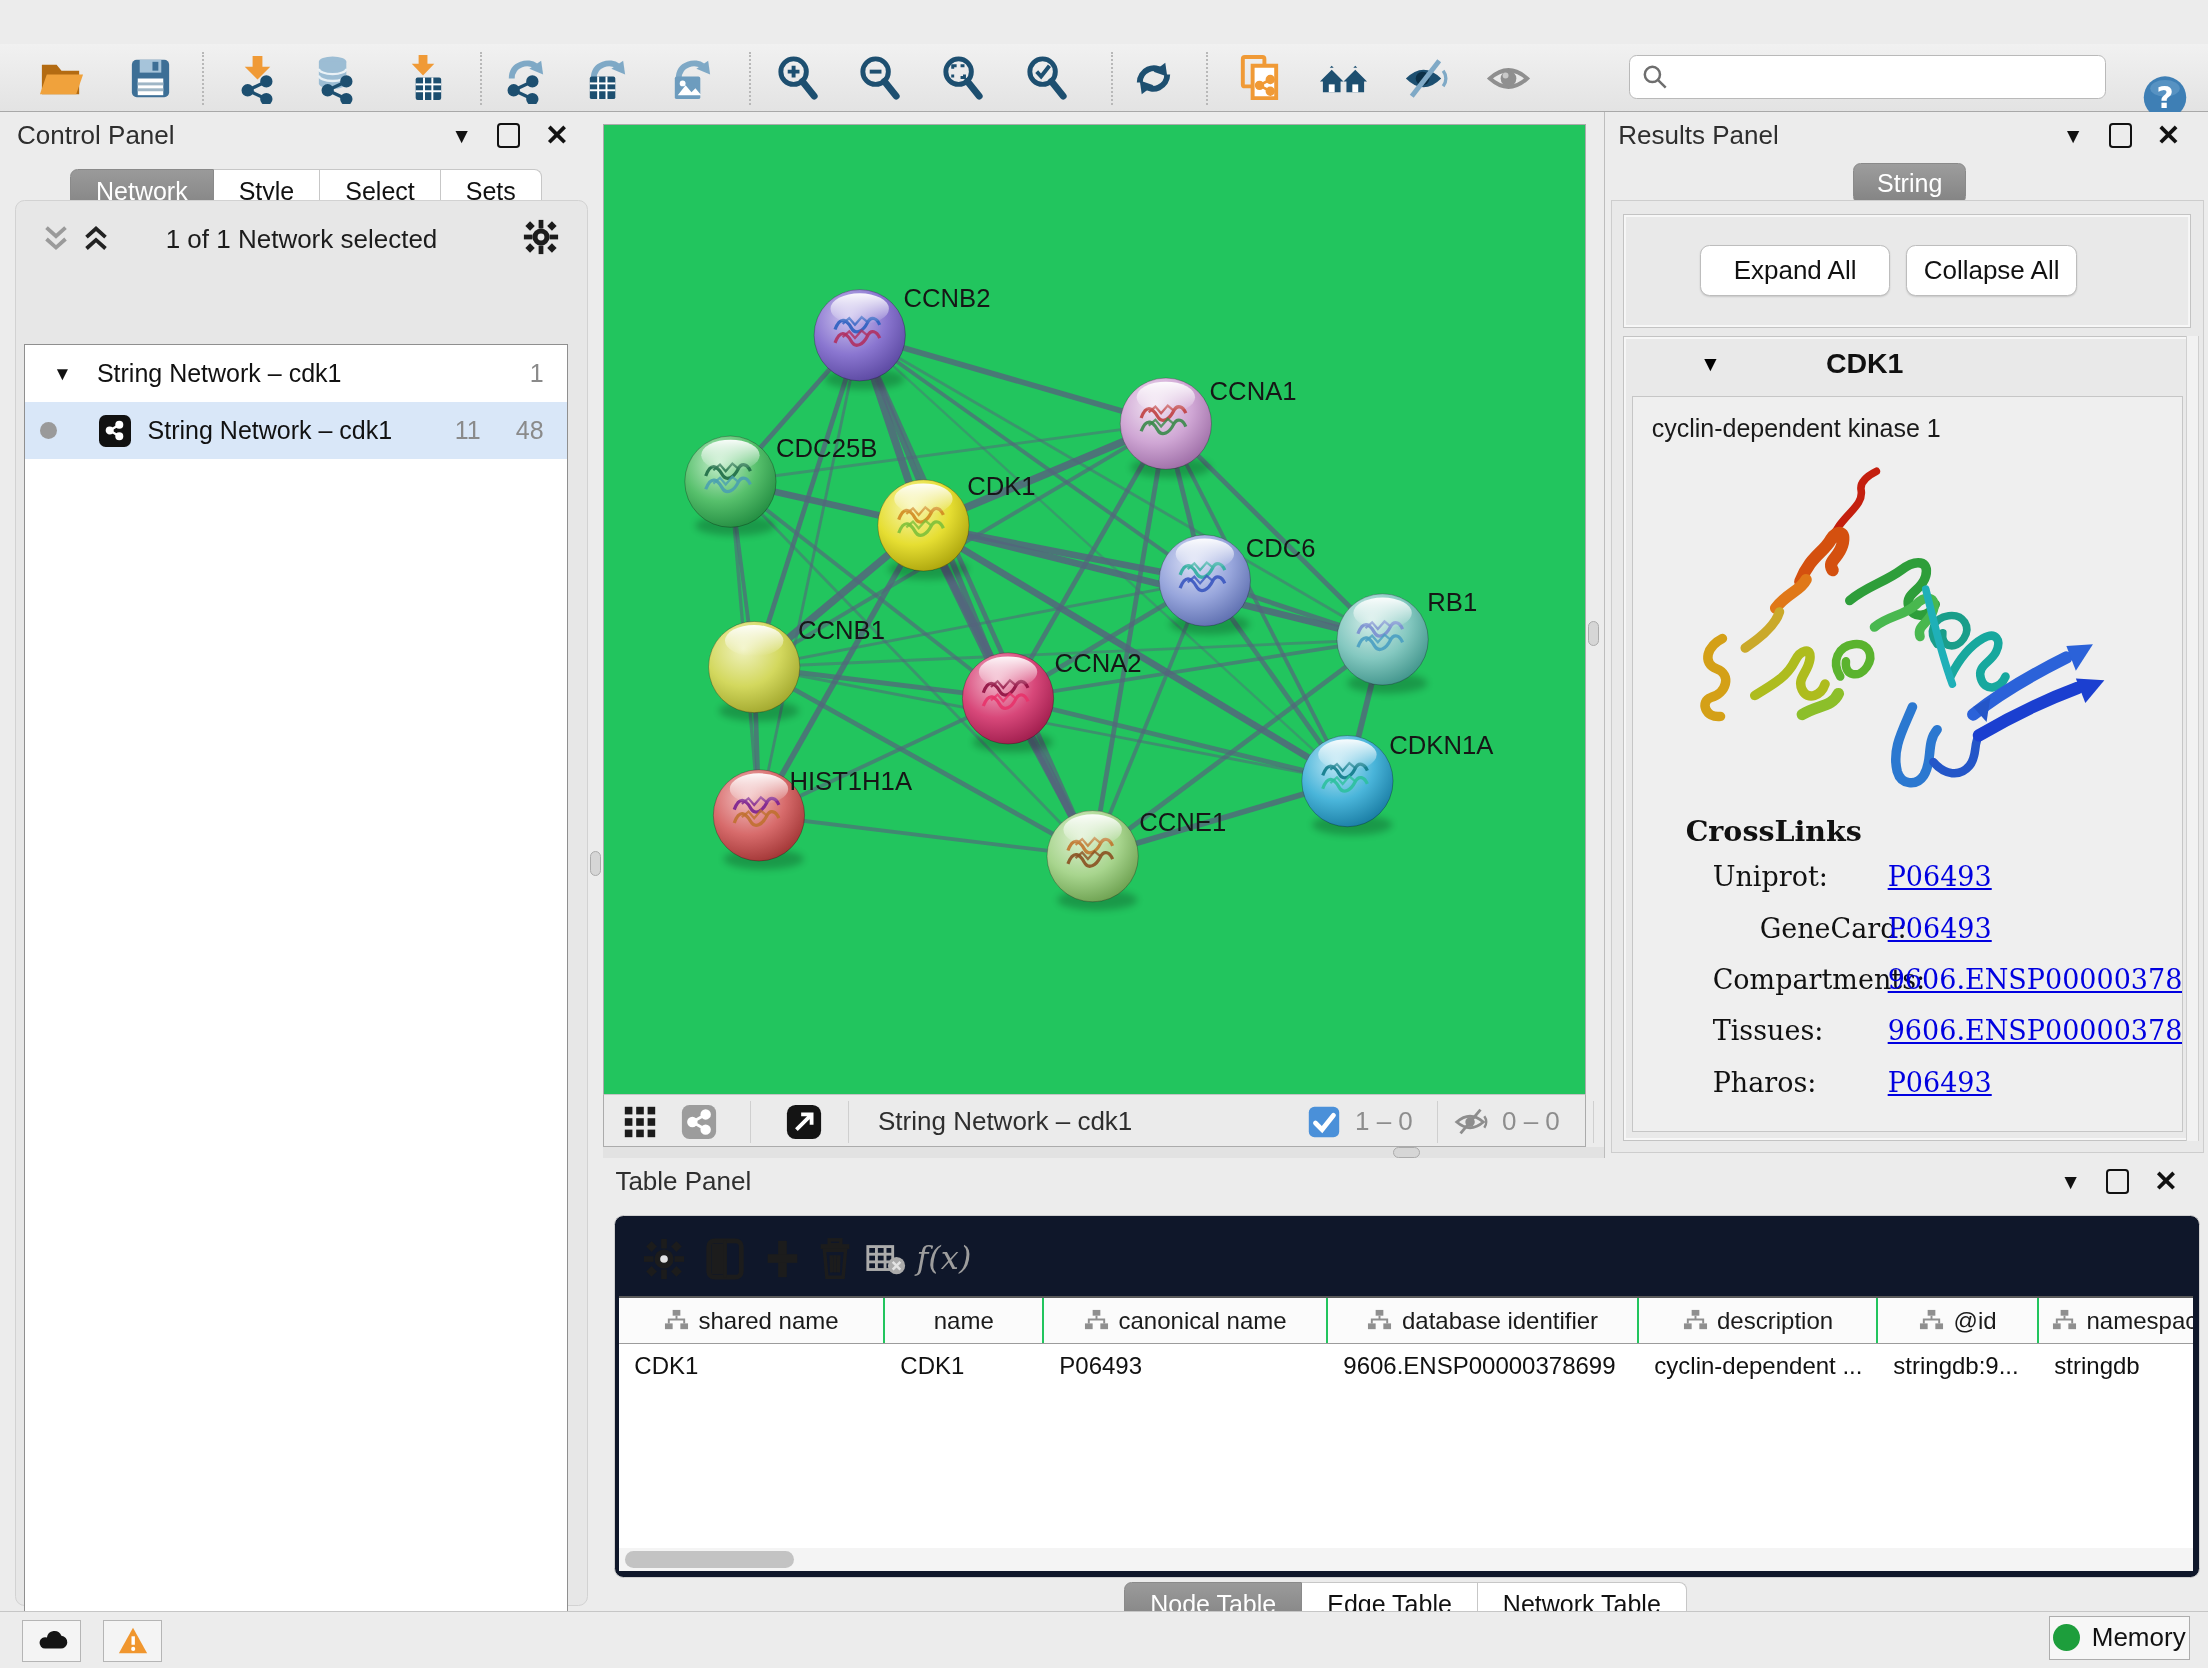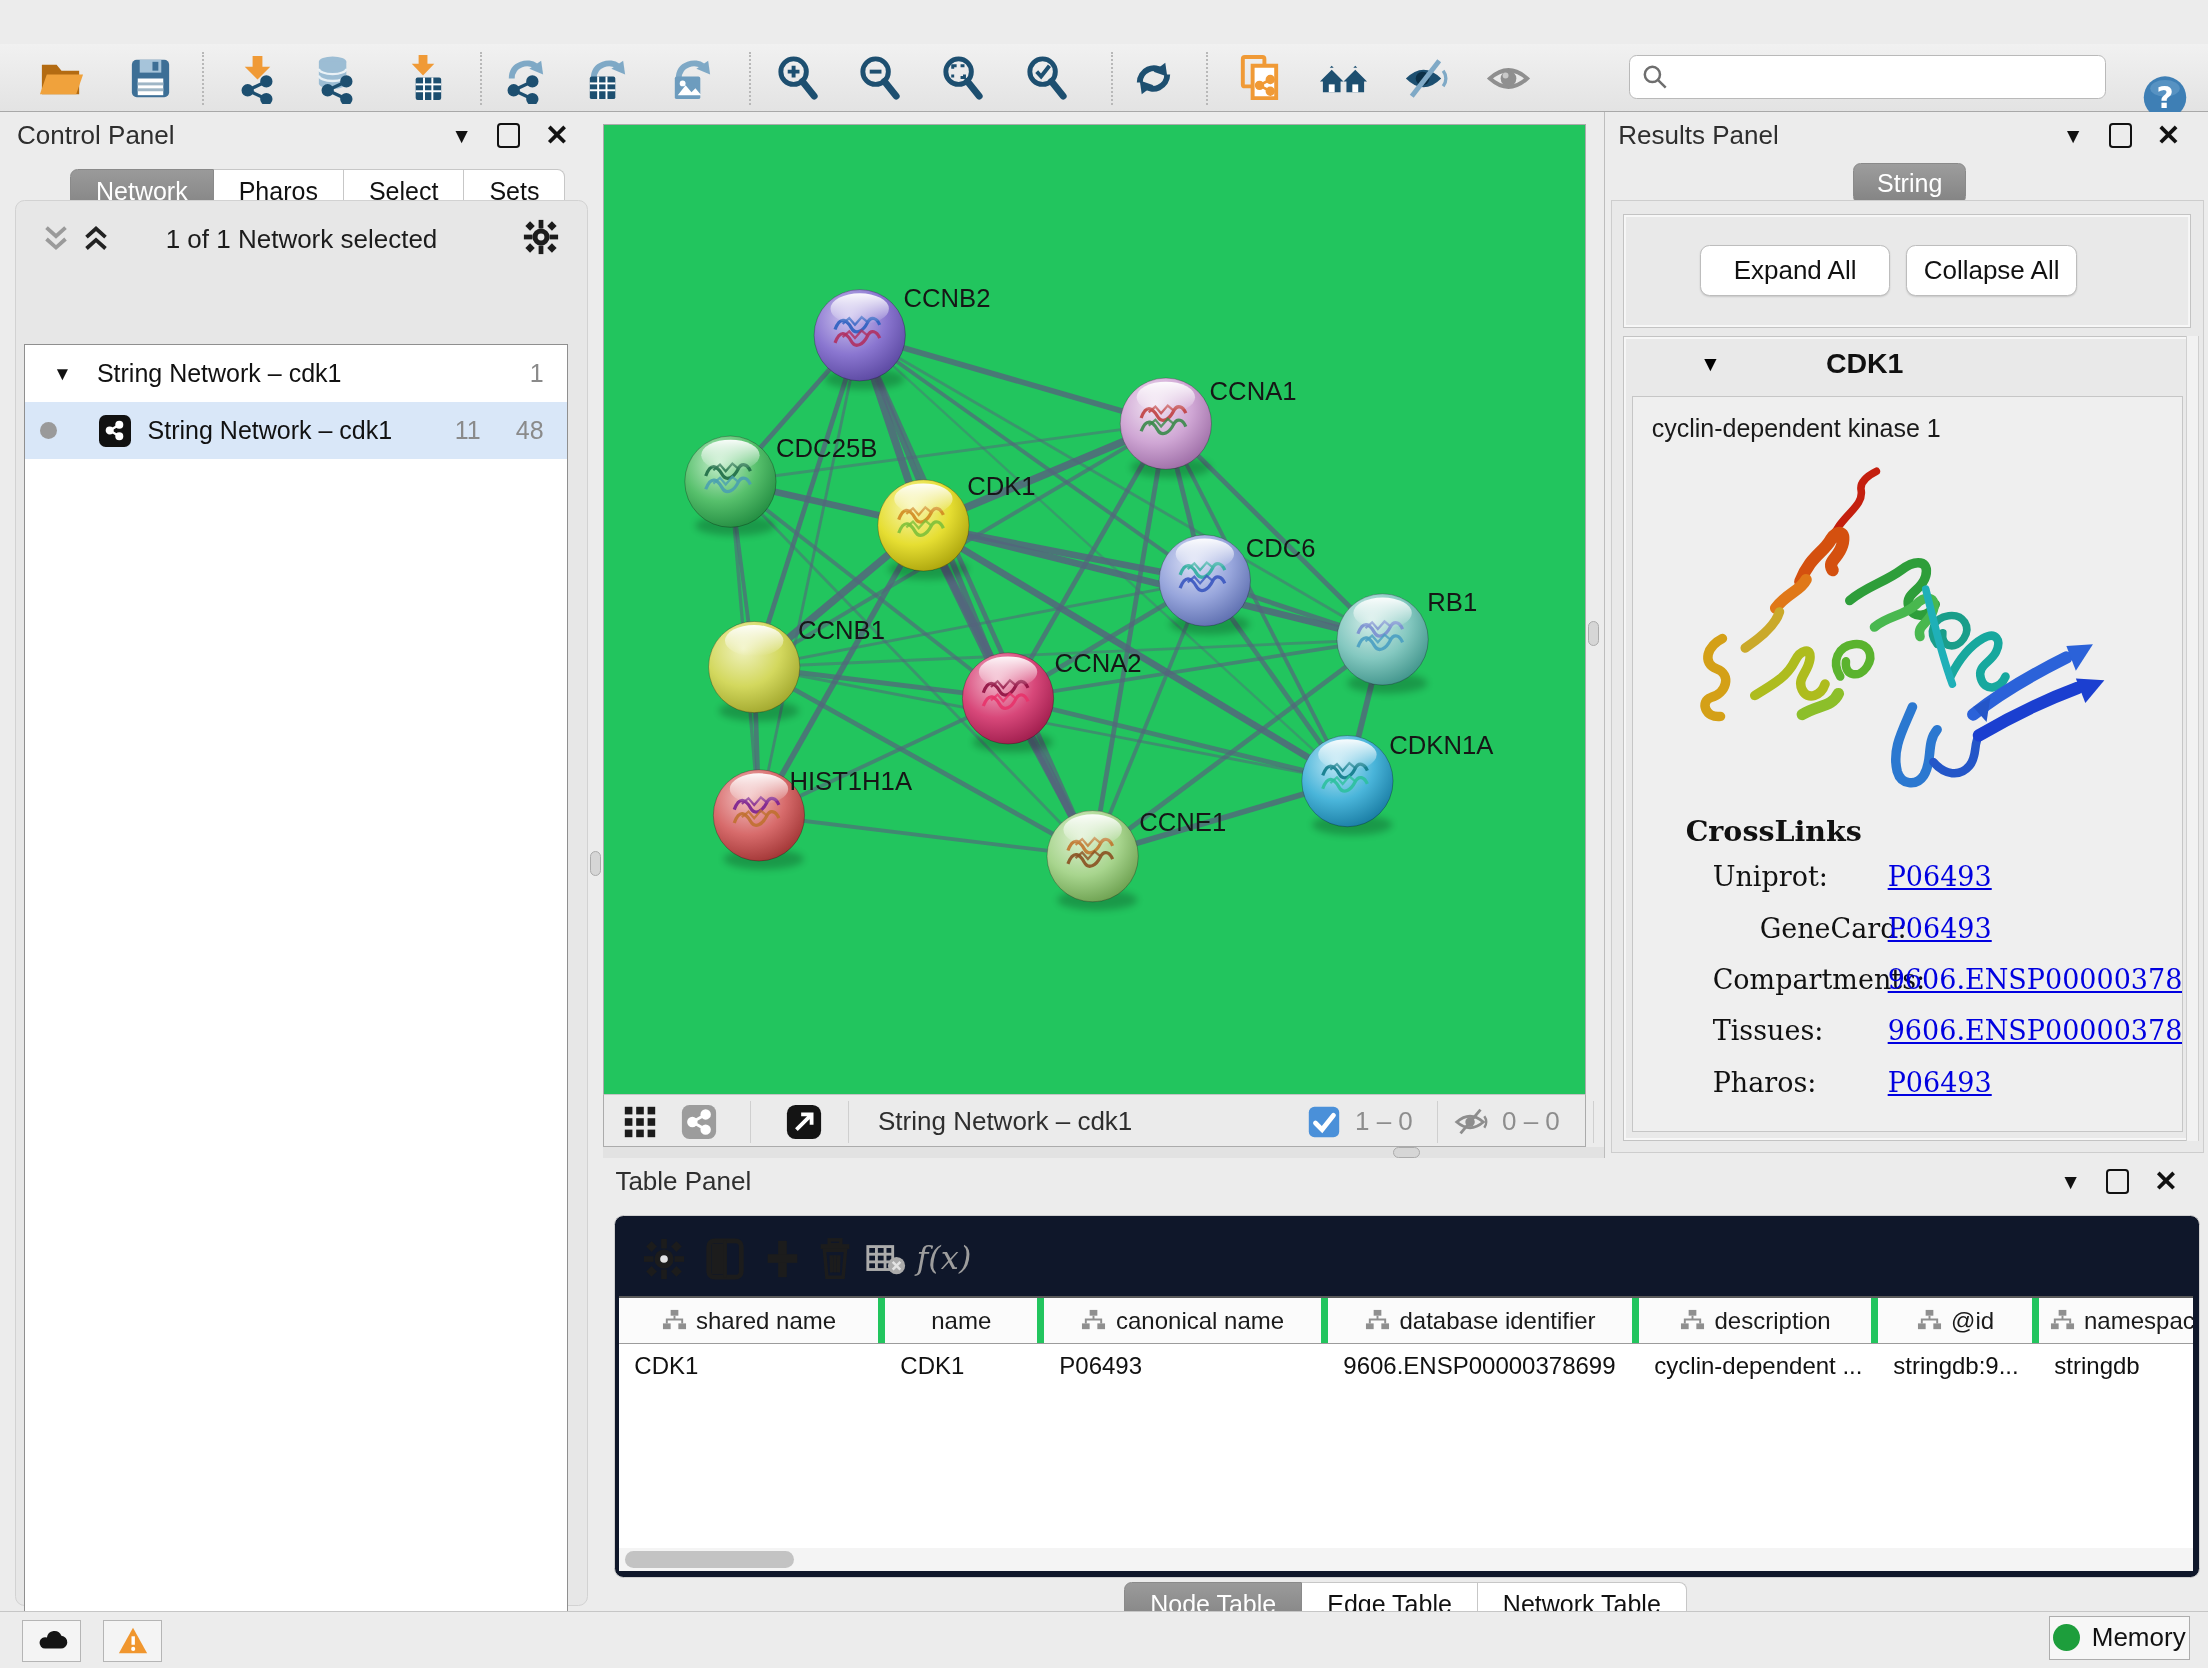--- a/index.html
+++ b/index.html
@@ -112,21 +112,21 @@
   #tp-box { position:absolute; left:10.5px; top:57px; width:1586px; height:363px;
     background:#0f172a; border:1px solid #d0d0d0; border-radius:9.5px; }
   .tp-ico { position:absolute; top:21px; width:44px; height:44px; }
   .tp-ico svg { width:44px; height:44px; }
   #fx-label { position:absolute; left:302px; top:23px; font-family:"DejaVu Serif",serif;
     font-style:italic; font-size:32px; color:#9d9d9d; }
   #tp-table { position:absolute; left:4.8px; top:80px; width:1574px; height:253px; background:#fff;
     border-top:2.9px solid #5a5a5a; border-bottom:1px solid #999; overflow:hidden; }
   #tp-header { display:flex; height:46px; background:#fbfbfb; border-bottom:1.9px solid #9c9c9c; }
   .th { display:flex; align-items:center; justify-content:center; gap:9.5px; font-size:24px; color:#1a1a1a;
-    border-right:7px solid #22c55e; flex:none; overflow:hidden; white-space:nowrap; }
+    border-right:2px solid #22c55e; flex:none; overflow:hidden; white-space:nowrap; }
   .th svg { width:25px; height:25px; flex:none; }
   #tp-row { display:flex; height:44px; }
   .td { font-size:24px; color:#111; padding-left:15px; display:flex; align-items:center;
     flex:none; overflow:hidden; white-space:nowrap; }
   #tp-hscroll { position:absolute; left:4.8px; bottom:5.7px; width:1574px; height:23px; background:#f4f4f4; }
   #tp-thumb { position:absolute; left:5.7px; top:2.9px; width:169px; height:17px; background:#c3c3c3; border-radius:8.6px; }
   #tp-tabs { position:absolute; left:0; top:424px; width:100%; display:flex; justify-content:center; }
   #tp-tabs .tab { padding:6.7px 25px; }
 
   
@@ -330,21 +330,21 @@
 
   <div id="control-panel">
     <div class="panel-title" style="left:17px; top:7.6px">Control Panel</div>
     <div class="panel-ctrls" style="right:30px; top:11.4px">
       <span class="pc-min">▼</span>
       <span class="pc-float"></span>
       <span class="pc-close">✕</span>
     </div>
     <div id="cp-tabs">
         <div class="tab sel">Network</div>
-        <div class="tab">Pharos</div>
+        <div class="tab">Style</div>
         <div class="tab">Select</div>
         <div class="tab">Sets</div>
       </div>
     <div id="cp-inner">
       <div id="cp-toolbar">
         <span id="cp-collapse">
           <svg viewBox="0 0 40 40">
               <path d="M10 8 L20 17 L30 8 M10 20 L20 29 L30 20" fill="none" stroke="#9a9a9a" stroke-width="4"></path>
             </svg></span>
         <span id="cp-expand">

